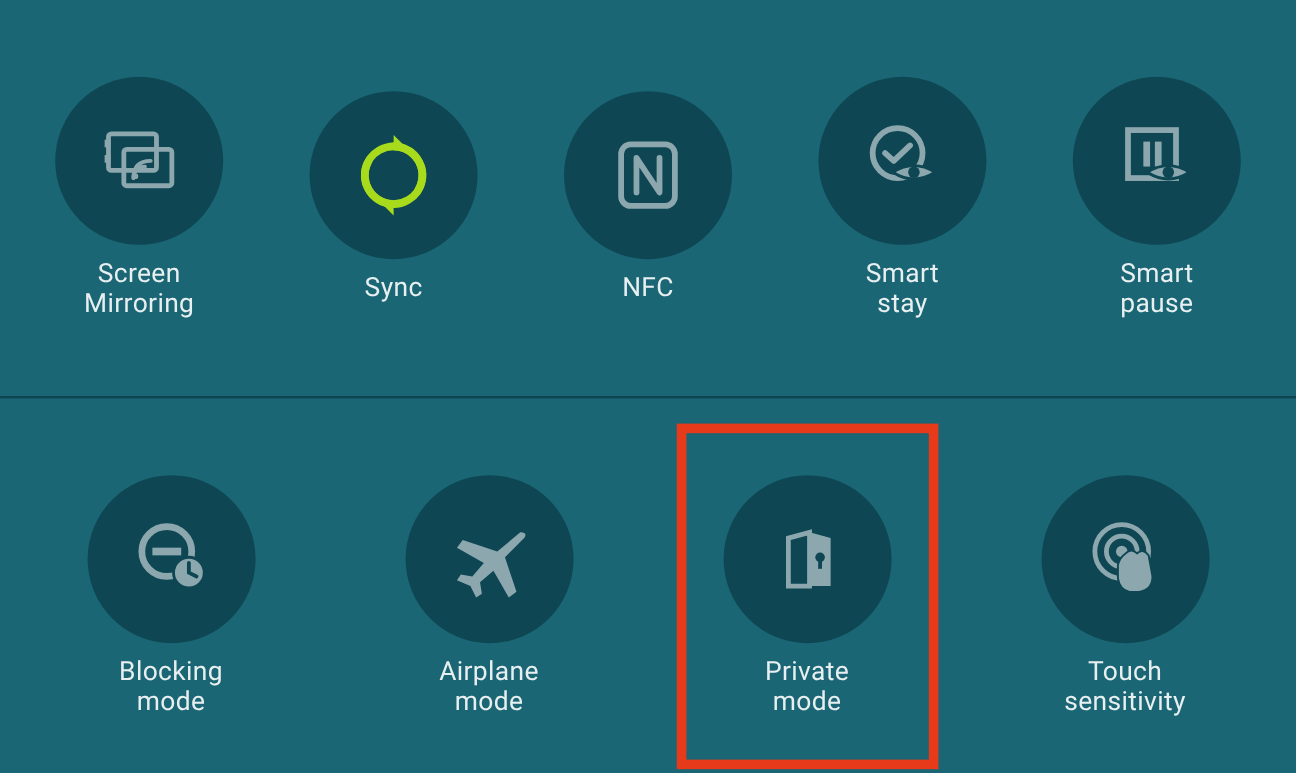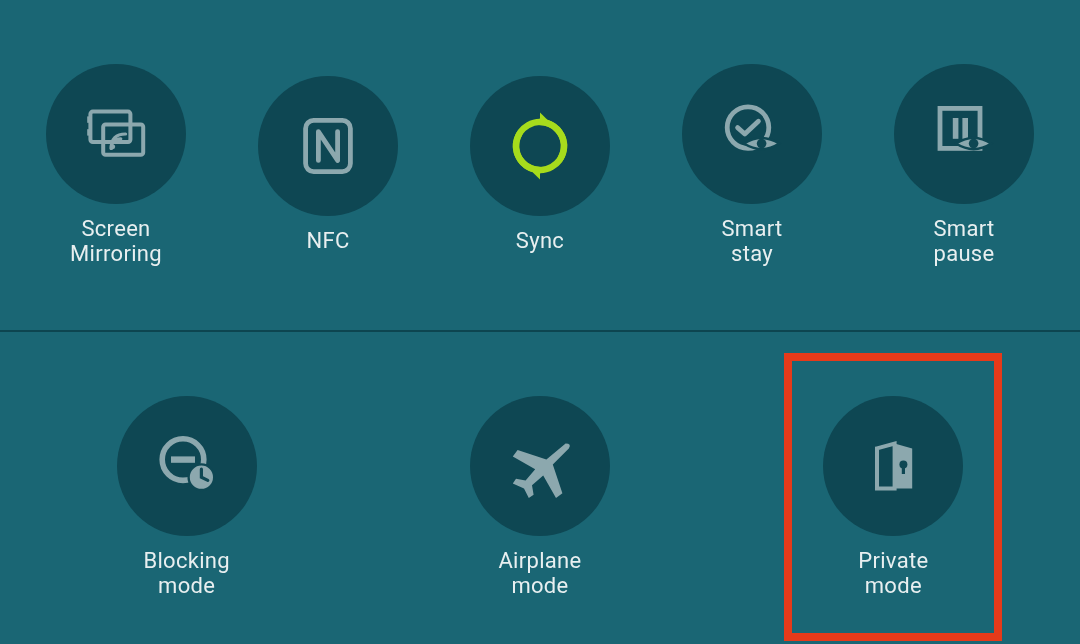--- a/index.html
+++ b/index.html
@@ -85,37 +85,37 @@
           <path d="M44 68 Q44 56 56 56" class="ic-inactive-stroke" stroke-width="4" stroke-linecap="round"></path>
           <circle cx="46" cy="66" r="3" class="ic-inactive"></circle>
         </svg>
       </div>
       <div class="label">Screen<br>Mirroring</div>
     </div>
 
     <div class="toggle">
       <div class="icon-circle">
         <svg viewBox="0 0 100 100">
-          <rect x="22" y="18" width="56" height="64" rx="10" class="ic-inactive-stroke" stroke-width="6"></rect>
-          <path d="M38 68 L38 32 L62 68 L62 32" class="ic-inactive-stroke" stroke-width="6" stroke-linejoin="round" stroke-linecap="round"></path>
-        </svg>
-      </div>
-      <div class="label">NFC</div>
-    </div>
-
-    <div class="toggle">
-      <div class="icon-circle">
-        <svg viewBox="0 0 100 100">
           <path d="M50 20 A30 30 0 1 1 24 35" class="ic-active-stroke" stroke-width="8" stroke-linecap="round"></path>
           <polygon points="50,8 64,22 50,22" class="ic-active"></polygon>
           <path d="M50 80 A30 30 0 1 1 76 65" class="ic-active-stroke" stroke-width="8" stroke-linecap="round"></path>
           <polygon points="50,92 36,78 50,78" class="ic-active"></polygon>
         </svg>
       </div>
       <div class="label">Sync</div>
+    </div>
+
+    <div class="toggle">
+      <div class="icon-circle">
+        <svg viewBox="0 0 100 100">
+          <rect x="22" y="18" width="56" height="64" rx="10" class="ic-inactive-stroke" stroke-width="6"></rect>
+          <path d="M38 68 L38 32 L62 68 L62 32" class="ic-inactive-stroke" stroke-width="6" stroke-linejoin="round" stroke-linecap="round"></path>
+        </svg>
+      </div>
+      <div class="label">NFC</div>
     </div>
 
     <div class="toggle">
       <div class="icon-circle">
         <svg viewBox="0 0 100 100">
           <circle cx="45" cy="42" r="26" class="ic-inactive-stroke" stroke-width="6"></circle>
           <path d="M32 42 L41 50 L58 34" class="ic-inactive-stroke" stroke-width="6" stroke-linecap="round" stroke-linejoin="round"></path>
           <path d="M40 62 Q62 48 84 62 Q62 76 40 62 Z" class="ic-inactive" stroke="#0e4753" stroke-width="3"></path>
           <circle cx="62" cy="62" r="6" fill="#0e4753"></circle>
         </svg>
@@ -167,16 +167,27 @@
         <svg viewBox="0 0 100 100">
           <path d="M30 28 L52 22 L52 78 L30 78 Z" class="ic-inactive-stroke" stroke-width="5"></path>
           <path d="M52 22 L74 28 L74 78 L52 78 Z" class="ic-inactive"></path>
           <circle cx="63" cy="48" r="5" fill="#0e4753"></circle>
           <rect x="61" y="48" width="4" height="12" fill="#0e4753"></rect>
         </svg>
       </div>
       <div class="label">Private<br>mode</div>
     </div>
 
+    <div class="toggle">
+      <div class="icon-circle">
+        <svg viewBox="0 0 100 100">
+          <circle cx="46" cy="42" r="28" class="ic-inactive-stroke" stroke-width="5"></circle>
+          <circle cx="46" cy="42" r="16" class="ic-inactive-stroke" stroke-width="5"></circle>
+          <circle cx="46" cy="42" r="6" class="ic-inactive"></circle>
+          <path d="M50 44 Q56 38 62 44 Q68 38 74 46 L78 68 Q78 82 64 84 L54 84 Q44 82 42 70 L42 56 Q44 48 50 44 Z" class="ic-inactive" stroke="#0e4753" stroke-width="2"></path>
+        </svg>
+      </div>
+      <div class="label">Touch<br>sensitivity</div>
+    </div>
 
   </div>
 
 </div>
 
 </body></html>

